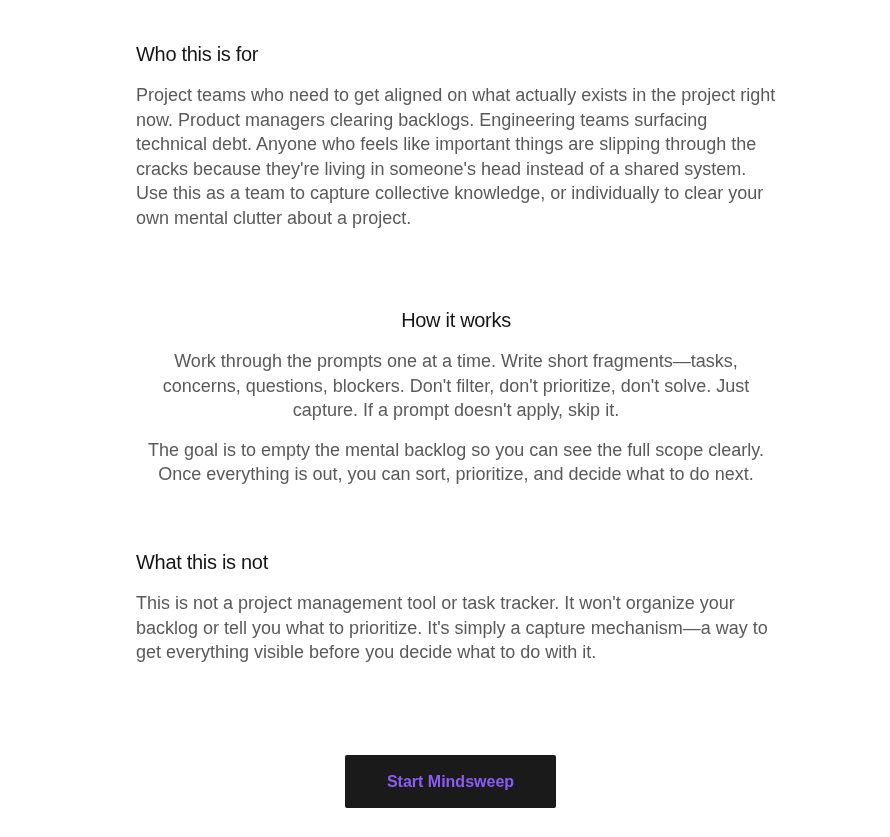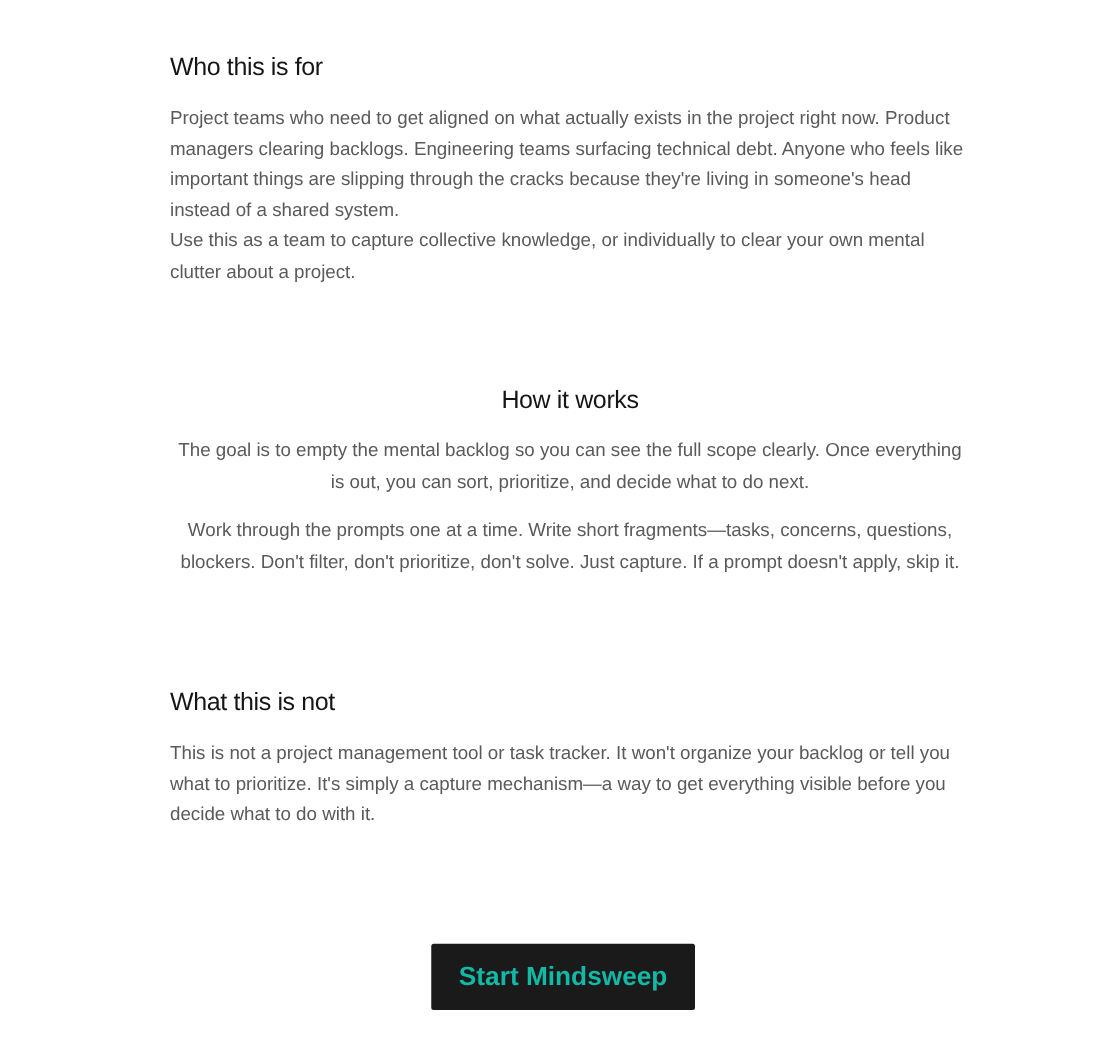--- a/index.html
+++ b/index.html
@@ -24,21 +24,21 @@
     margin: 0;
     font-family: "Liberation Sans", sans-serif;
     font-weight: 400;
     font-size: 20px;
     letter-spacing: -0.3px;
     color: #151515;
     line-height: 28px;
   }
   .section p {
     margin: 0;
-    font-size: 15px;
+    font-size: 18px;
     line-height: 24.5px;
     color: #5a5a5a;
   }
   #sec-who { position: absolute; top: 40px; }
   #sec-who h2 { margin-bottom: 15px; }
   #sec-who p + p { }
 
   #sec-how { position: absolute; top: 306px; text-align: center; }
   #sec-how h2 { margin-bottom: 15px; }
   #sec-how p + p { margin-top: 15px; }
@@ -46,45 +46,45 @@
   #sec-not { position: absolute; top: 548px; }
   #sec-not h2 { margin-bottom: 15px; }
 
   .cta {
     position: absolute;
     left: 345px;
     top: 755px;
     width: 211px;
     height: 53px;
     background: #1a1a1a;
-    color: #14b8a6;
+    color: #8b5cf6;
     border: none;
     border-radius: 2px;
     font-family: "Liberation Sans", sans-serif;
-    font-size: 21px;
+    font-size: 16px;
     font-weight: 700;
     cursor: pointer;
     padding: 0;
   }
 </style>
 </head>
 <body>
 
 <main class="content">
 
   <section class="section" id="sec-who">
     <h2>Who this is for</h2>
     <p>Project teams who need to get aligned on what actually exists in the project right now. Product managers clearing backlogs. Engineering teams surfacing technical debt. Anyone who feels like important things are slipping through the cracks because they're living in someone's head instead of a shared system.</p>
     <p>Use this as a team to capture collective knowledge, or individually to clear your own mental clutter about a project.</p>
   </section>
 
   <section class="section" id="sec-how">
     <h2>How it works</h2>
+    <p>Work through the prompts one at a time. Write short fragments—tasks, concerns, questions, blockers. Don't filter, don't prioritize, don't solve. Just capture. If a prompt doesn't apply, skip it.</p>
     <p>The goal is to empty the mental backlog so you can see the full scope clearly. Once everything is out, you can sort, prioritize, and decide what to do next.</p>
-    <p>Work through the prompts one at a time. Write short fragments—tasks, concerns, questions, blockers. Don't filter, don't prioritize, don't solve. Just capture. If a prompt doesn't apply, skip it.</p>
   </section>
 
   <section class="section" id="sec-not">
     <h2>What this is not</h2>
     <p>This is not a project management tool or task tracker. It won't organize your backlog or tell you what to prioritize. It's simply a capture mechanism—a way to get everything visible before you decide what to do with it.</p>
   </section>
 
 </main>
 
 <button class="cta" type="button">Start Mindsweep</button>

